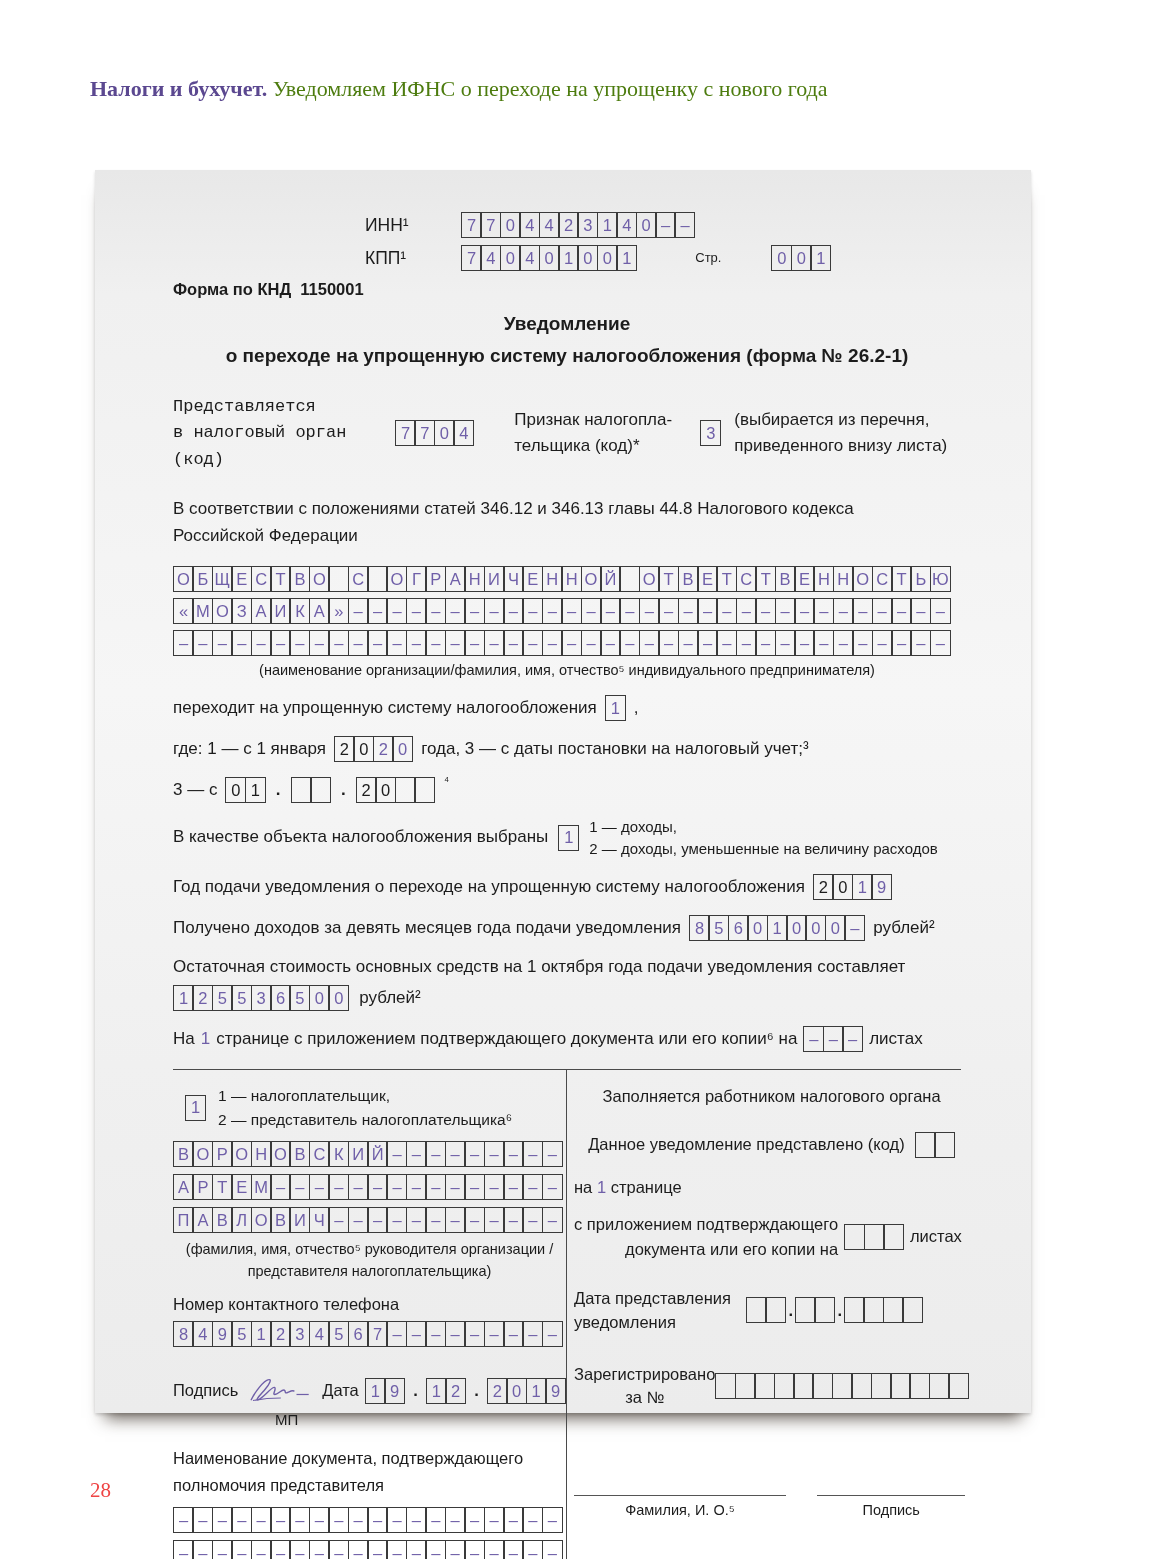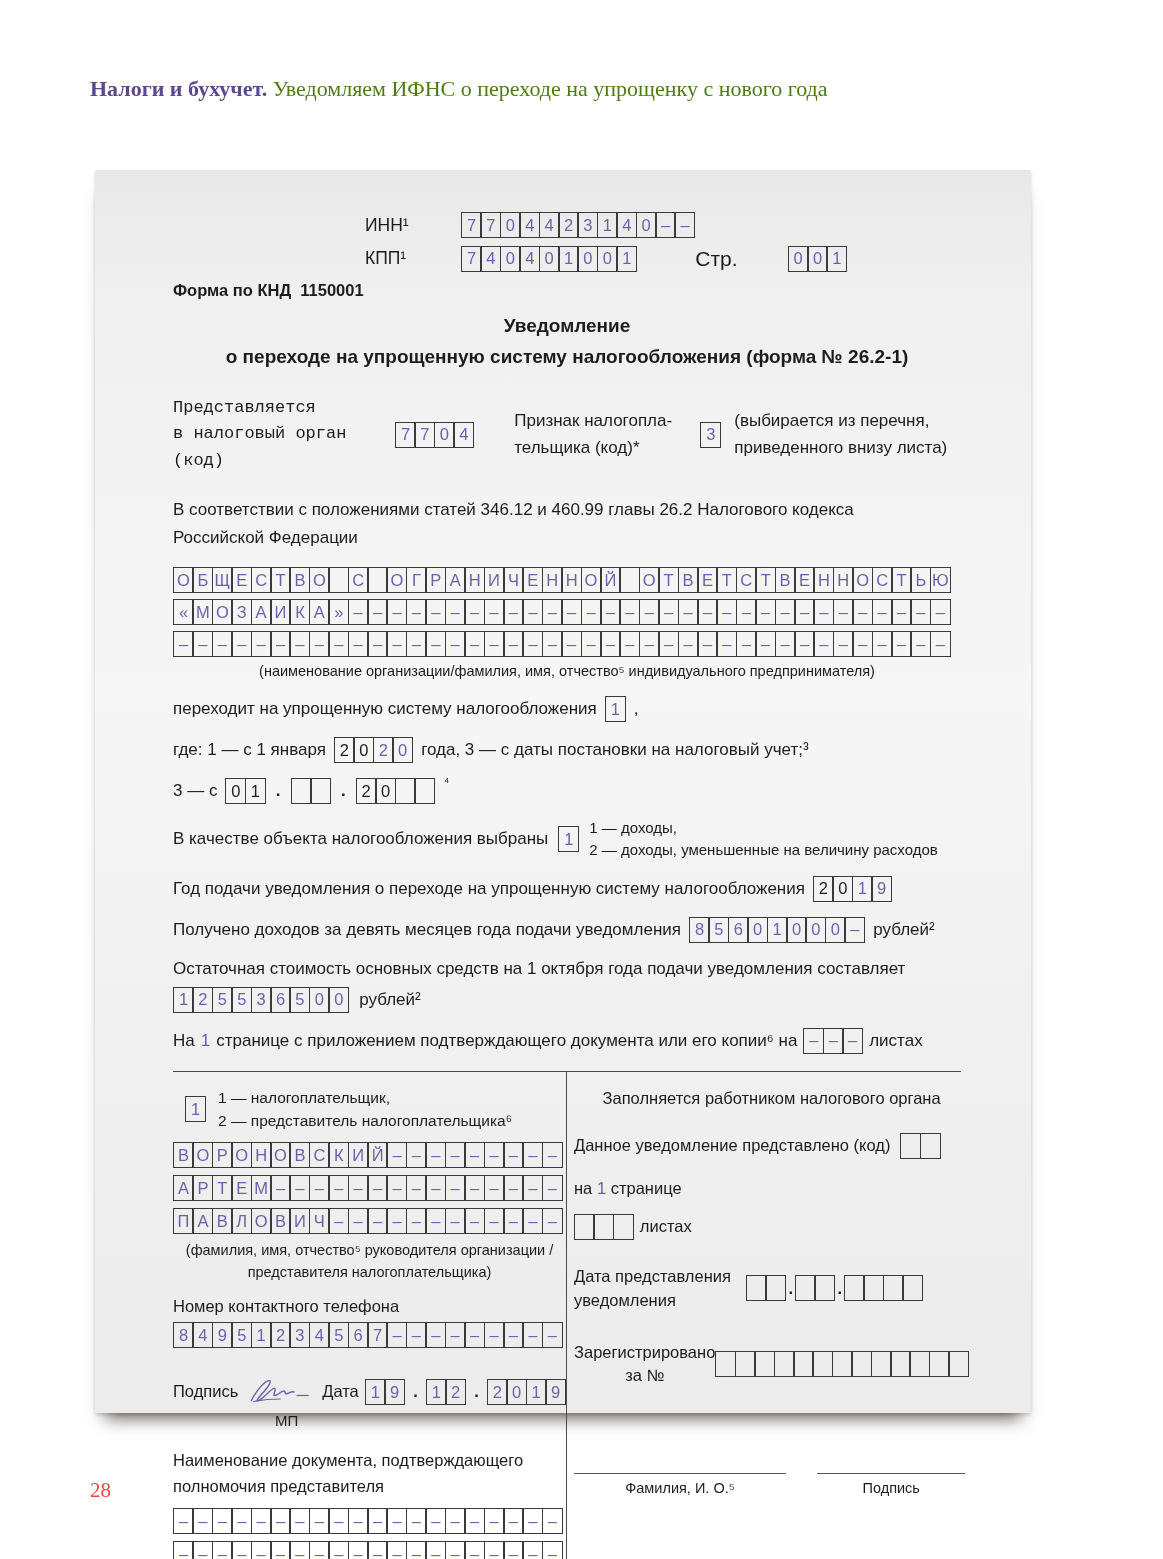--- a/index.html
+++ b/index.html
@@ -28,21 +28,21 @@
   .cells span:first-child{margin-left:0;}
   .cells.black span{color:#1c1c1c;}
   .cg .cells + .cells{margin-left:-1.6px;}
 
   .purple{color:#6f5fa8;}
   .nw{white-space:nowrap;}
 
   .inn-block{margin-left:192px;}
   .inn-row{display:flex;align-items:center;margin-bottom:7px;gap:38px;}
   .inn-row .lbl{width:58px;font-size:17.5px;}
-  .str-lbl{margin-left:20px;margin-right:12px;font-size:21px;}
+  .str-lbl{margin-left:20px;margin-right:12px;font-size:13px;}
 
   .knd{text-align:left;font-weight:700;font-size:16.5px;margin-top:8px;white-space:pre;}
   .title{text-align:center;font-weight:700;font-size:19px;margin-top:12px;}
   .title2{text-align:center;font-weight:700;font-size:19px;margin-top:7px;}
 
   .presented{display:flex;align-items:center;margin-top:25px;}
   .p-lbl{width:222px;line-height:1.55;font-family:Liberation Mono, monospace;}
   .p-attr{width:186px;margin-left:40px;line-height:1.55;}
   .p-note{margin-left:13px;line-height:1.55;}
 
@@ -78,21 +78,21 @@
   .phonerow{margin-top:5px;}
 
   .signrow{display:flex;align-items:center;margin-top:28px;gap:6px;font-size:16.5px;}
   .sig-svg{margin:0 2px;}
   .mp{margin-left:102px;font-size:15px;margin-top:3px;}
   .doc-lbl{margin-top:16px;font-size:16.5px;line-height:1.6;}
   .docrow{margin-top:9px;}
   .docrow ~ .docrow{margin-top:7px;}
 
   .r-head{text-align:center;font-size:16.5px;margin-top:2px;}
-  .r-line1{display:flex;align-items:center;gap:10px;margin-top:24px;}
+  .r-line1{display:flex;align-items:center;gap:10px;margin-top:24px;justify-content:center;}
   .r-pages{margin-top:19px;}
   .r-attach{display:flex;align-items:center;margin-top:14px;gap:6px;}
   .r-attach .atxt{line-height:1.5;}
   .r-attach .atxt .l2{text-align:right;}
   .r-date{display:flex;align-items:center;margin-top:24px;}
   .r-date .dlbl{width:158px;line-height:1.5;}
   .r-date .dcells{display:flex;align-items:center;margin-left:14px;}
   .r-reg{display:flex;align-items:center;margin-top:28px;}
   .r-reg .rlbl{line-height:1.4;text-align:center;}
   .r-reg .rlbl .l2{text-align:center;}
@@ -182,21 +182,21 @@
             <span>3</span>
           </span>
         <div class="p-note">
           <div>(выбирается из перечня,</div>
           <div>приведенного внизу листа)</div>
         </div>
       </div>
 
       
       <div class="law">
-        <div>В соответствии с положениями статей 346.12 и 460.99 главы 26.2 Налогового кодекса</div>
+        <div>В соответствии с положениями статей 346.12 и 346.13 главы 44.8 Налогового кодекса</div>
         <div>Российской Федерации</div>
       </div>
 
       
       <div class="orgrow cells">
           <span>О</span>
           <span>Б</span>
           <span>Щ</span>
           <span>Е</span>
           <span>С</span>
@@ -646,20 +646,24 @@
               </span>
           </div>
 
           <div class="r-pages">
             <span>на</span>
             <span class="purple">1</span>
             <span>странице</span>
           </div>
 
           <div class="r-attach">
+            <div class="atxt">
+              <div>с приложением подтверждающего</div>
+              <div class="l2">документа или его копии на</div>
+            </div>
             <span class="cells">
                 <span>&nbsp;</span>
                 <span>&nbsp;</span>
                 <span>&nbsp;</span>
               </span>
             <span>листах</span>
           </div>
 
           <div class="r-date">
             <div class="dlbl">

